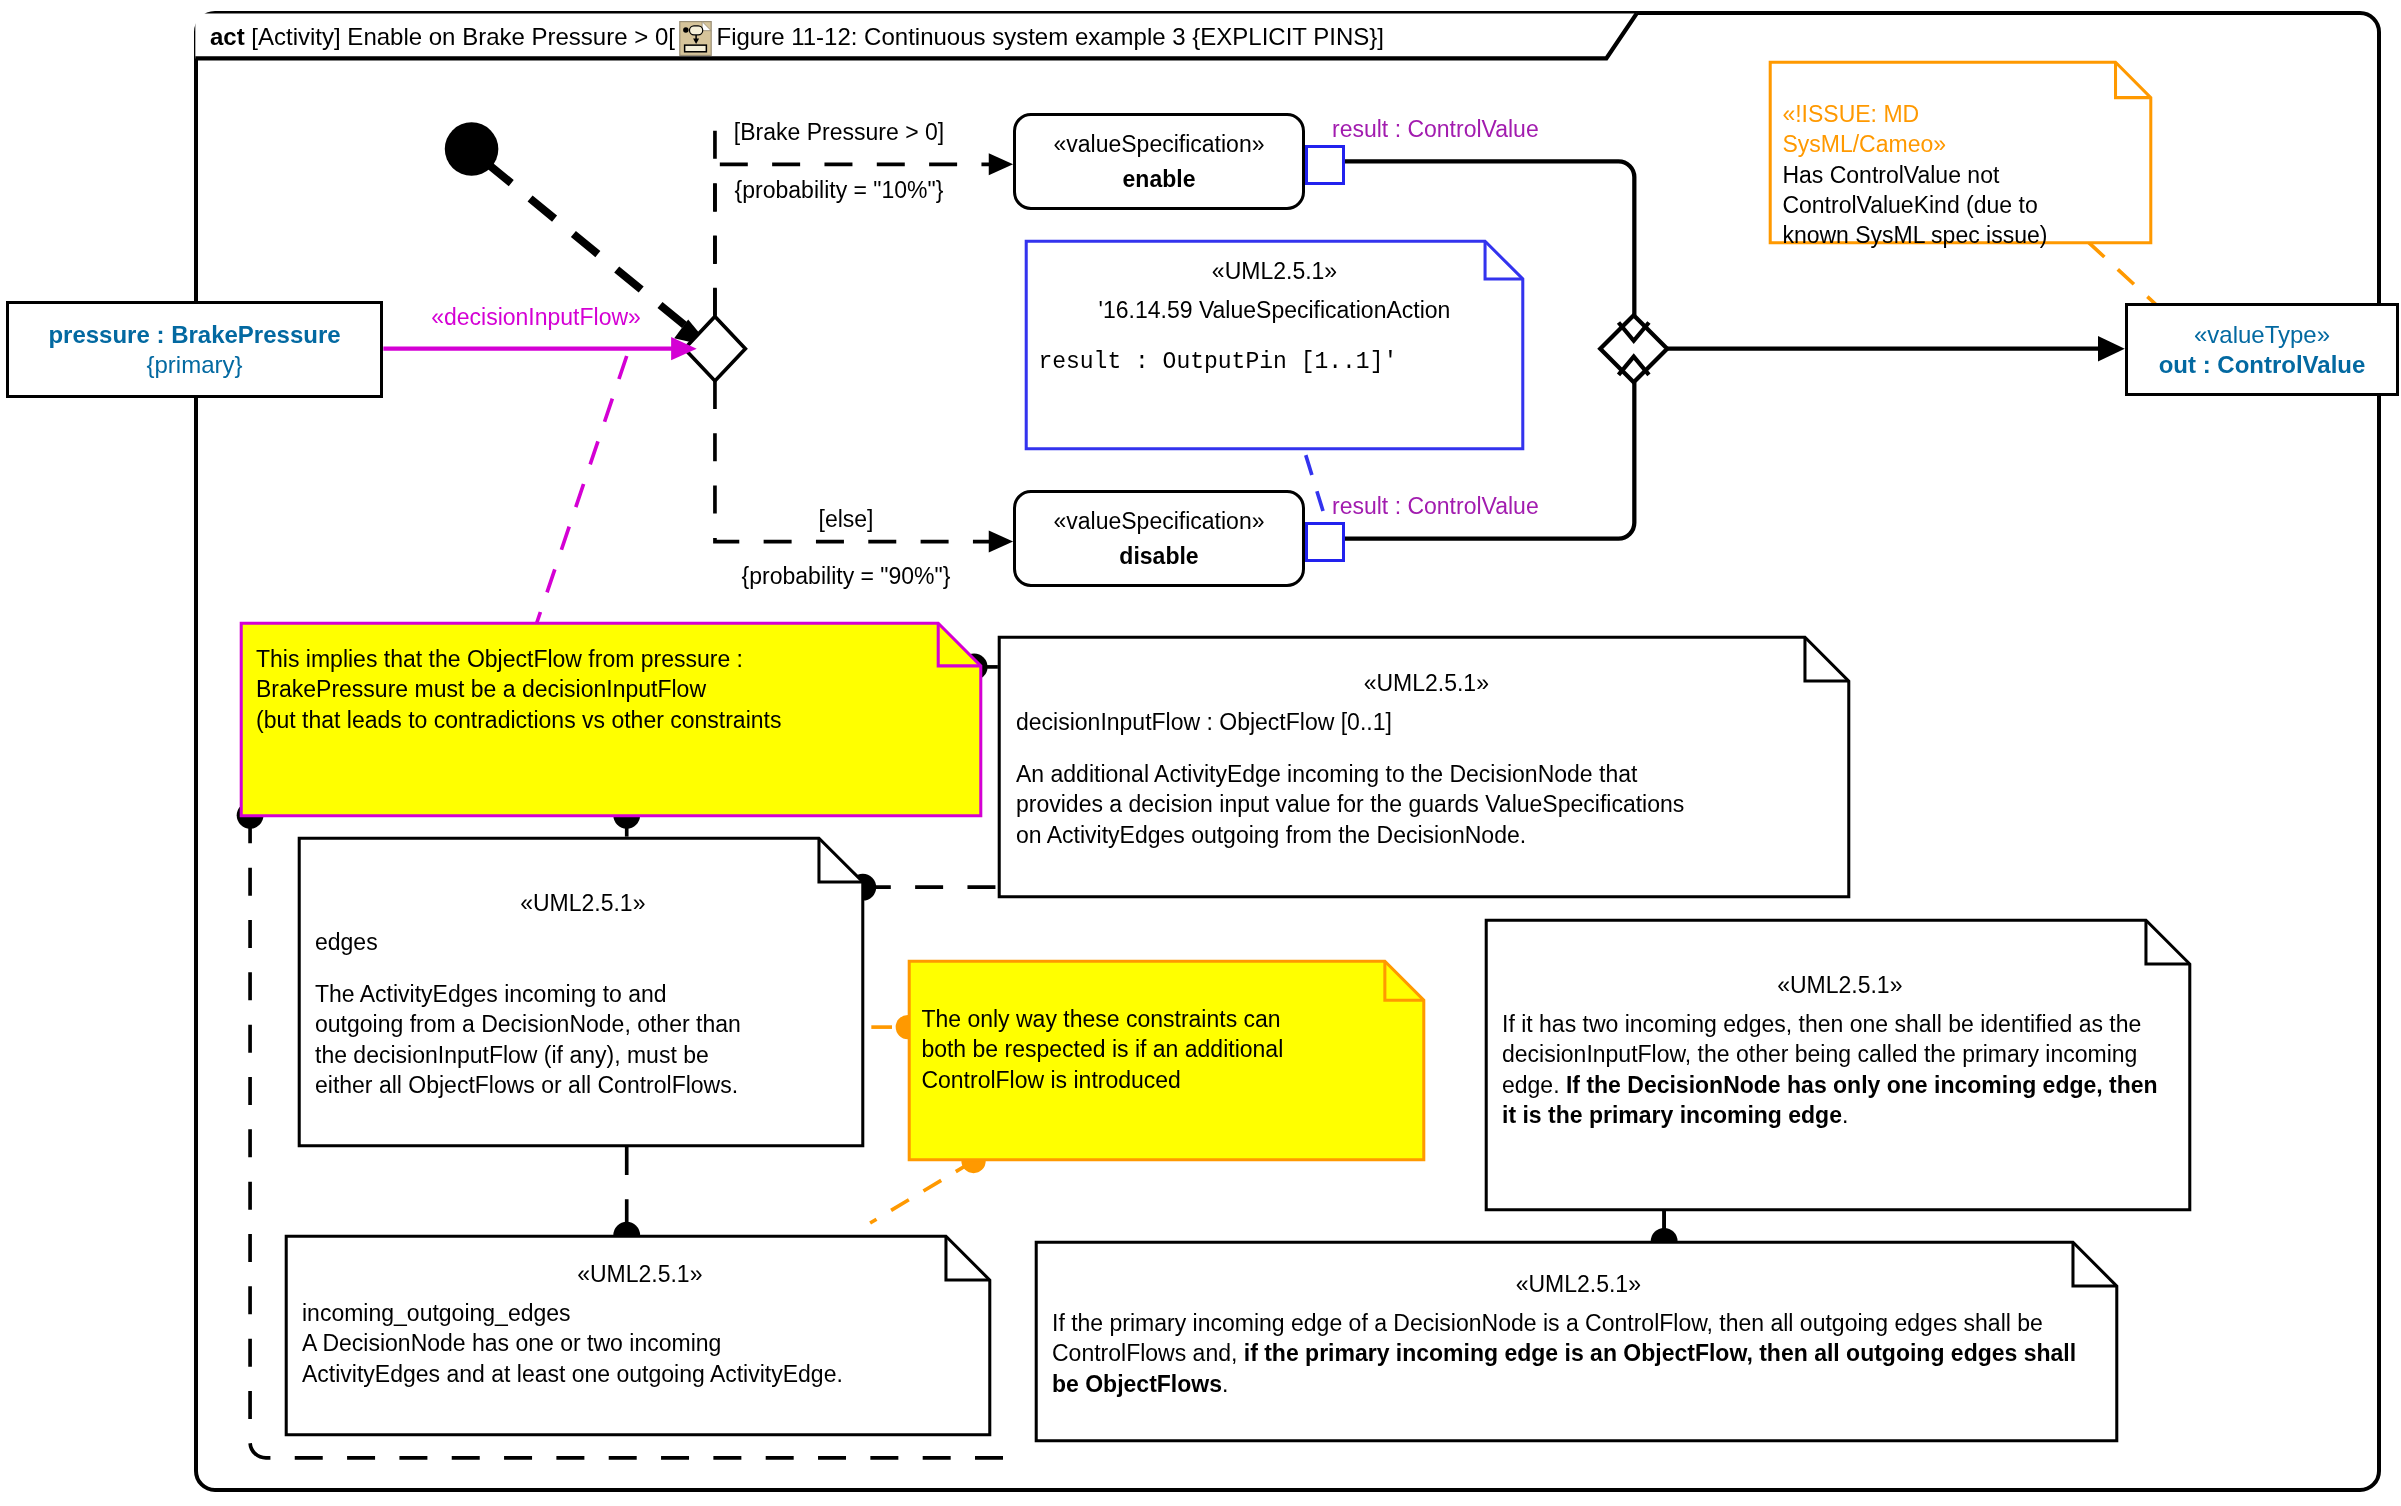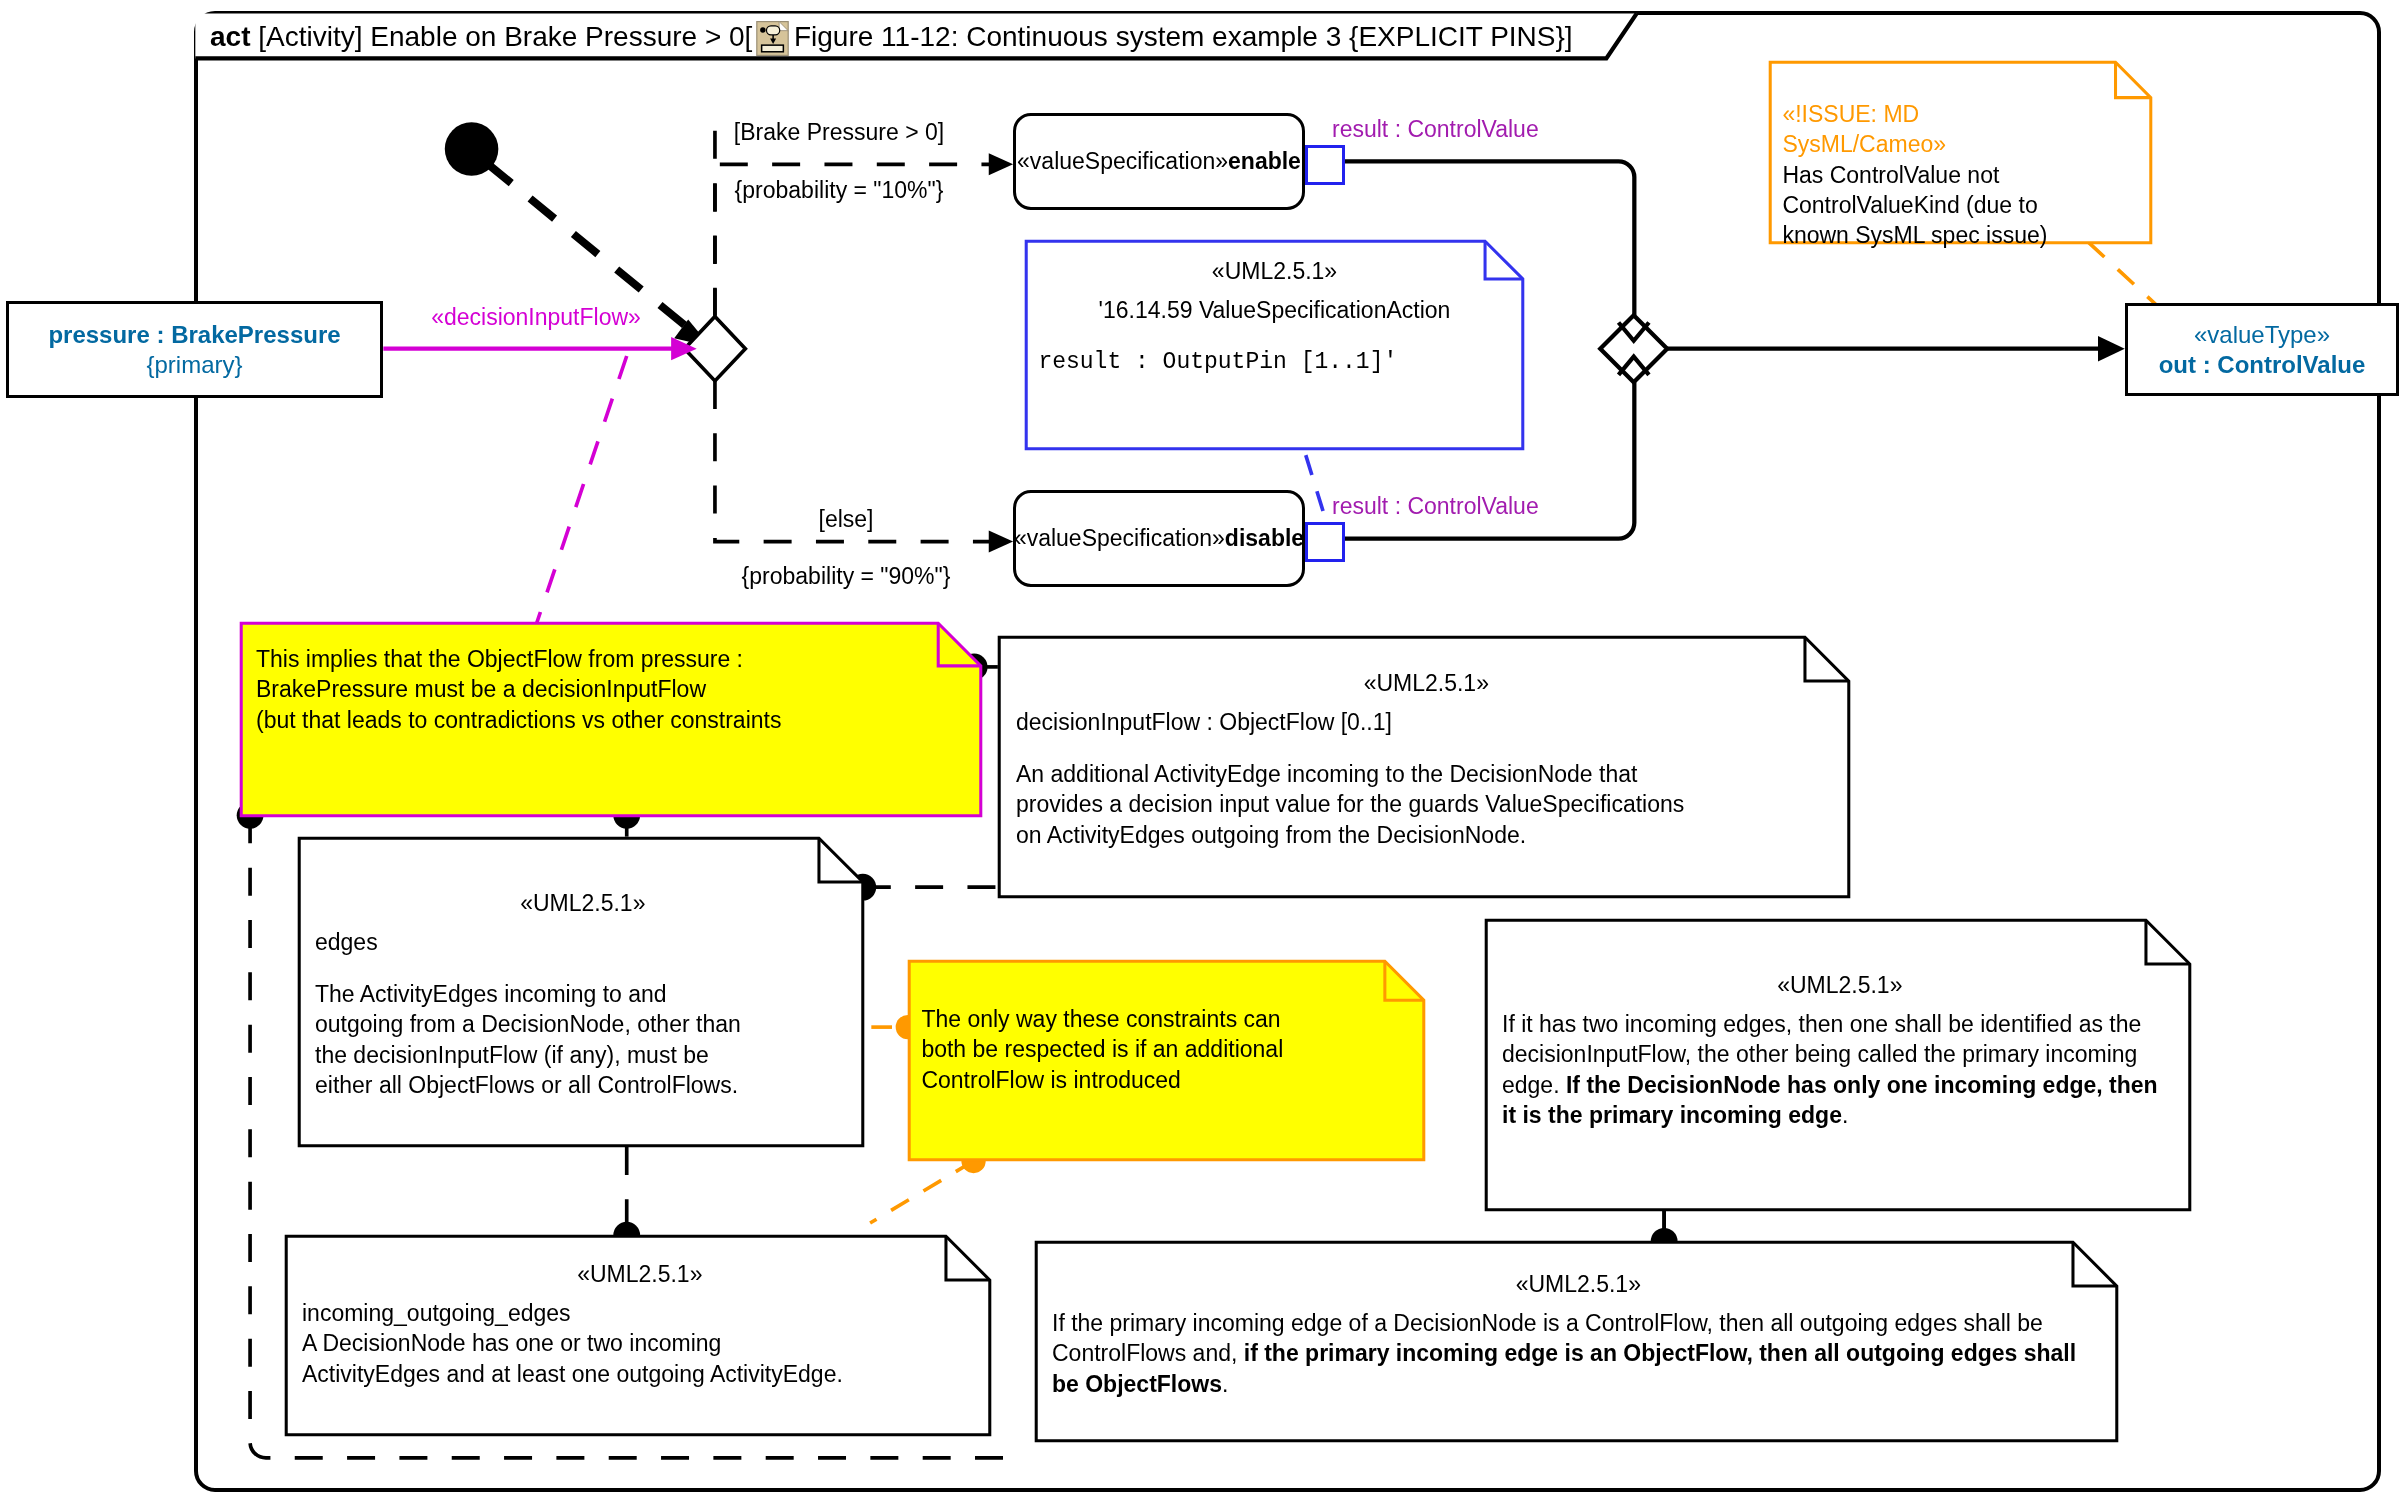--- a/index.html
+++ b/index.html
@@ -13,41 +13,41 @@
 
   
   .frame{
     position:absolute;left:194px;top:11px;width:2179px;height:1473px;
     border:4.3px solid #000;border-radius:21px;background:transparent;
   }
   .frame-label{
     position:absolute;left:194px;top:11px;height:51px;
     padding:0 16px 0 16px;
     display:flex;align-items:center;gap:0;
-    font-size:28px;color:#000;white-space:nowrap;
+    font-size:24px;color:#000;white-space:nowrap;
   }
   .frame-label .kw{font-weight:bold;}
   .act-icon{
     display:inline-block;width:33px;height:35px;margin:0 4.9px 0 3.7px;
     vertical-align:middle;position:relative;top:2.4px;
   }
 
   
   .node{position:absolute;box-sizing:border-box;background:#fff;}
 
   .rect-node{
     border:3px solid #000;
     display:flex;flex-direction:column;align-items:center;justify-content:center;
     font-size:24px;color:#0369a1;text-align:center;line-height:1.22;
   }
   .rect-node .bold{font-weight:bold;}
 
   .action-node{
     border:3.7px solid #000;border-radius:18px;
-    display:flex;flex-direction:row;align-items:center;justify-content:center;
+    display:flex;flex-direction:column;align-items:center;justify-content:center;
     font-size:23px;color:#000;text-align:center;line-height:1.5;
   }
   .action-node .stereo{font-weight:normal;}
   .action-node .nm{font-weight:bold;}
 
   .pin{
     position:absolute;border:3px solid #2222ee;background:#fff;box-sizing:border-box;
   }
 
   .pin-label{

